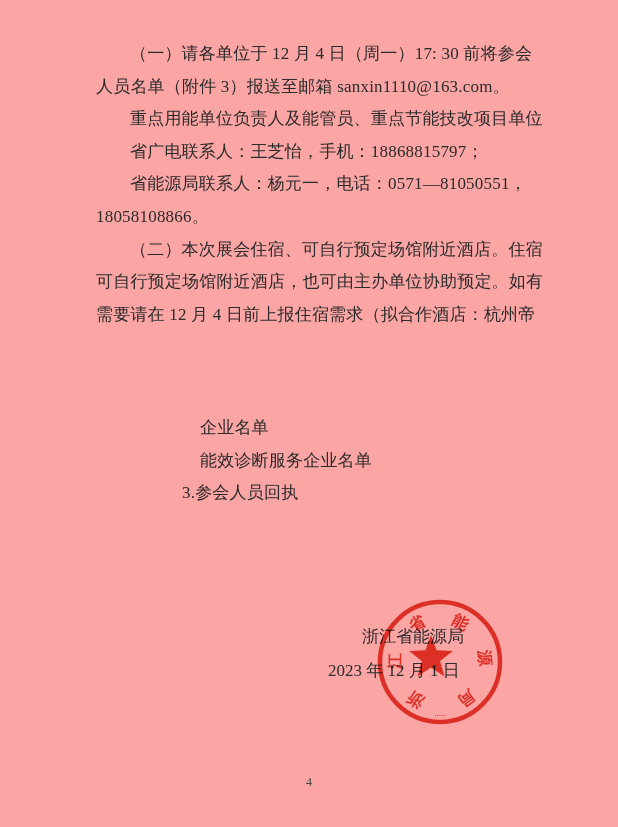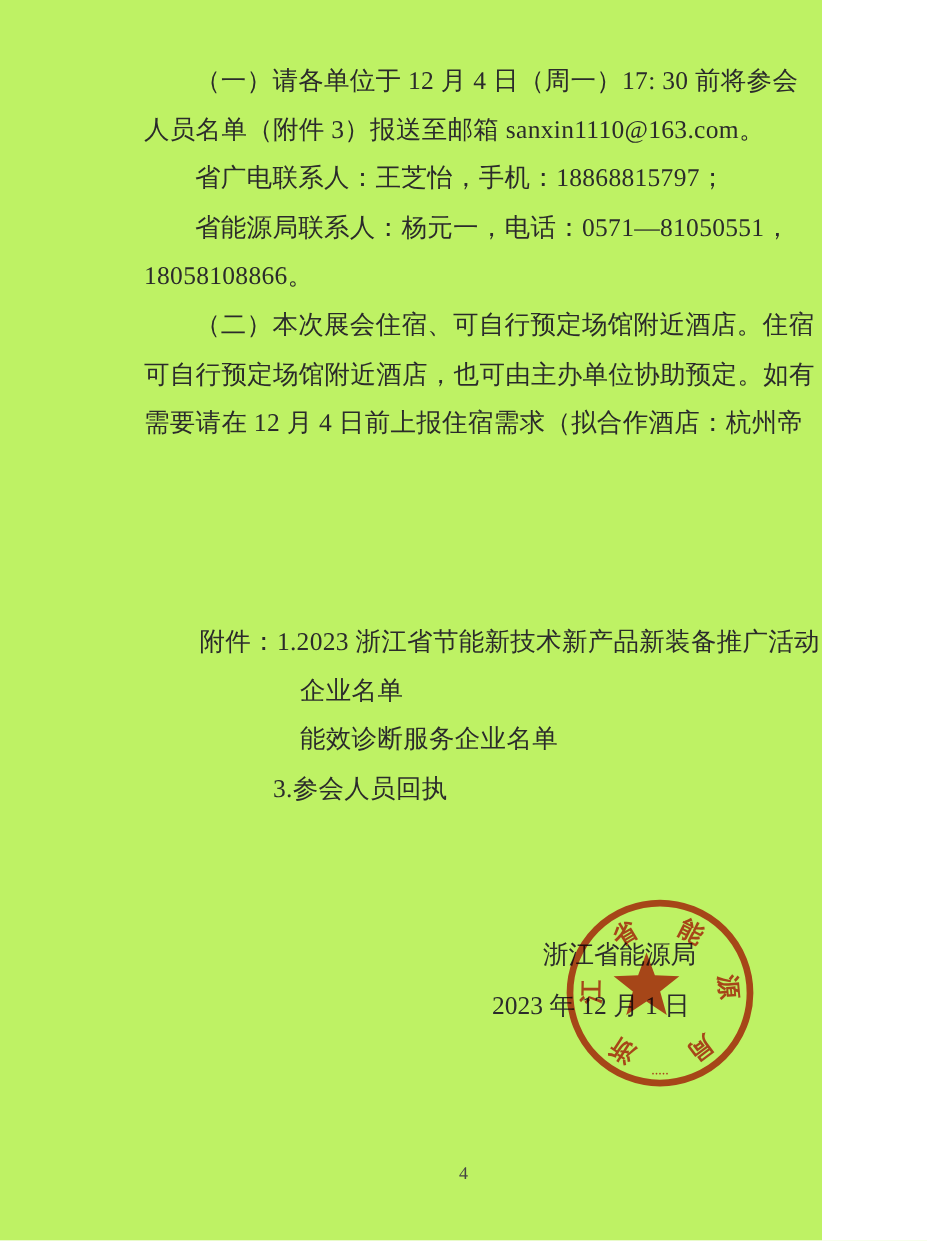--- a/index.html
+++ b/index.html
@@ -5,23 +5,23 @@
   html, body {
     margin: 0;
     padding: 0;
     width: 618px;
     height: 827px;
     overflow: hidden;
     background: #ffffff;
   }
   .page {
     position: relative;
-    width: 548px;
+    width: 618px;
     height: 827px;
-    background: #bef264;
+    background: #fca5a5;
     font-family: "Liberation Serif", "DejaVu Serif", serif;
     color: #2b2b2b;
   }
   .body-text {
     position: absolute;
     left: 96px;
     top: 38px;
     width: 452px;
   }
   .bline {
@@ -86,30 +86,30 @@
   }
 </style>
 </head>
 <body>
 
 <div class="page">
 
   <div class="body-text">
     <div class="bline ind2">（一）请各单位于 12 月 4 日（周一）17: 30 前将参会</div>
     <div class="bline">人员名单（附件 3）报送至邮箱 sanxin1110@163.com。</div>
+    <div class="bline ind2">重点用能单位负责人及能管员、重点节能技改项目单位</div>
     <div class="bline ind2">省广电联系人：王芝怡，手机：18868815797；</div>
     <div class="bline ind2">省能源局联系人：杨元一，电话：0571—81050551，</div>
     <div class="bline">18058108866。</div>
     <div class="bline ind2">（二）本次展会住宿、可自行预定场馆附近酒店。住宿</div>
     <div class="bline">可自行预定场馆附近酒店，也可由主办单位协助预定。如有</div>
     <div class="bline">需要请在 12 月 4 日前上报住宿需求（拟合作酒店：杭州帝</div>
   </div>
 
   <div class="attach-block">
-    <div class="bline att-label">附件：1.2023 浙江省节能新技术新产品新装备推广活动</div>
     <div class="bline att-cont">企业名单</div>
     <div class="bline att-cont">能效诊断服务企业名单</div>
     <div class="bline att-item">3.参会人员回执</div>
   </div>
 
   <div class="sig-org">浙江省能源局</div>
   <div class="sig-date">2023 年 12 月 1 日</div>
 
   <svg class="seal" viewBox="0 0 150 150" xmlns="http://www.w3.org/2000/svg">
     <circle cx="76" cy="70" r="60" fill="none" stroke="#dd3a2a" stroke-width="4.5"></circle>

